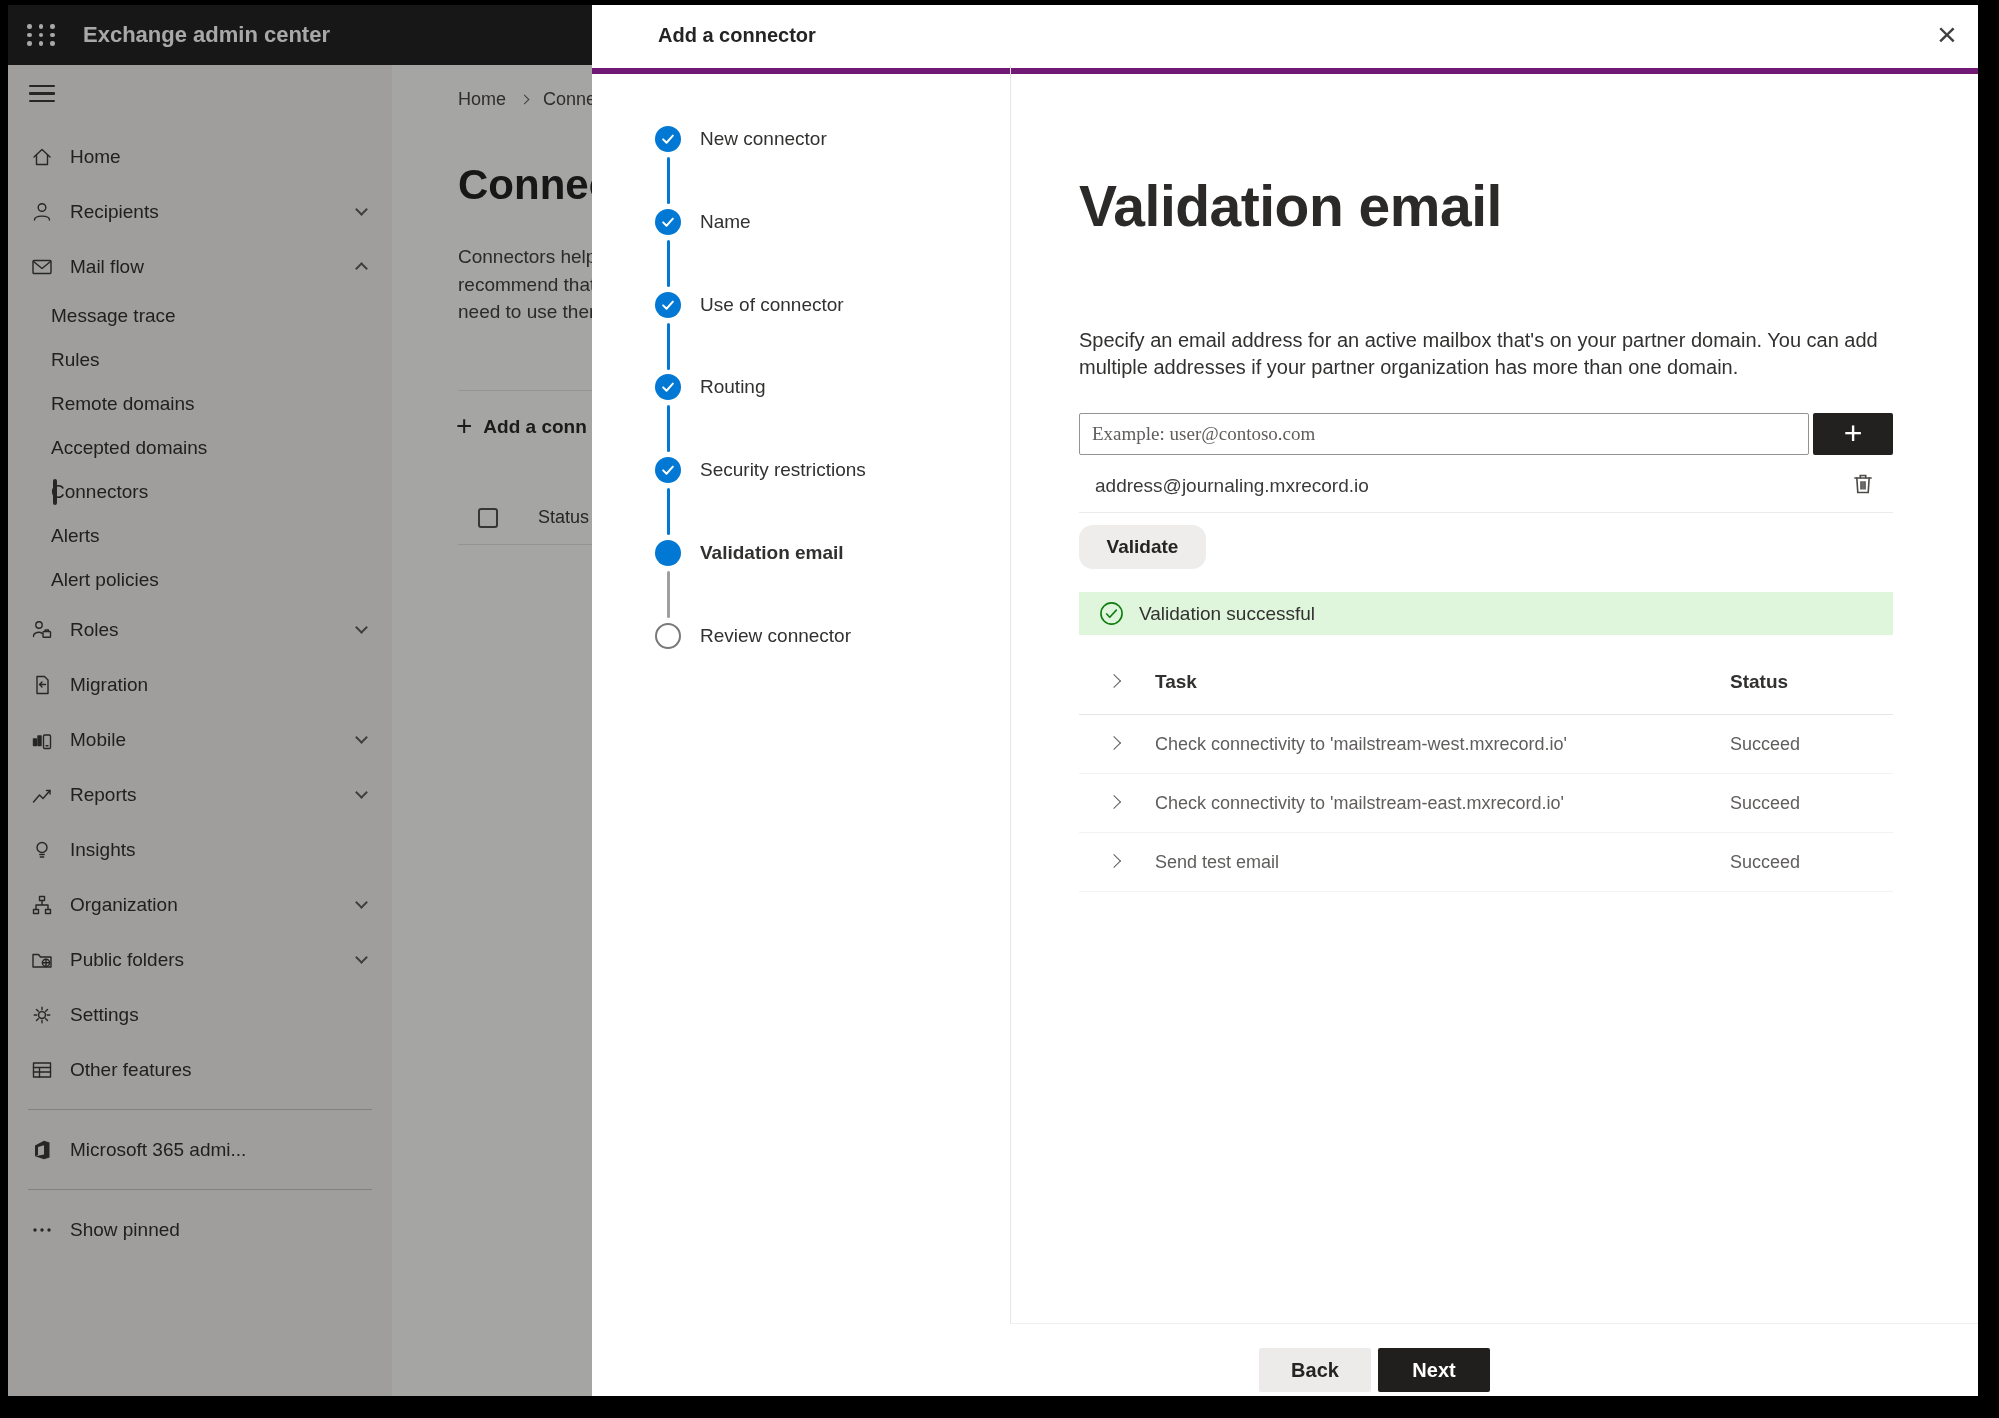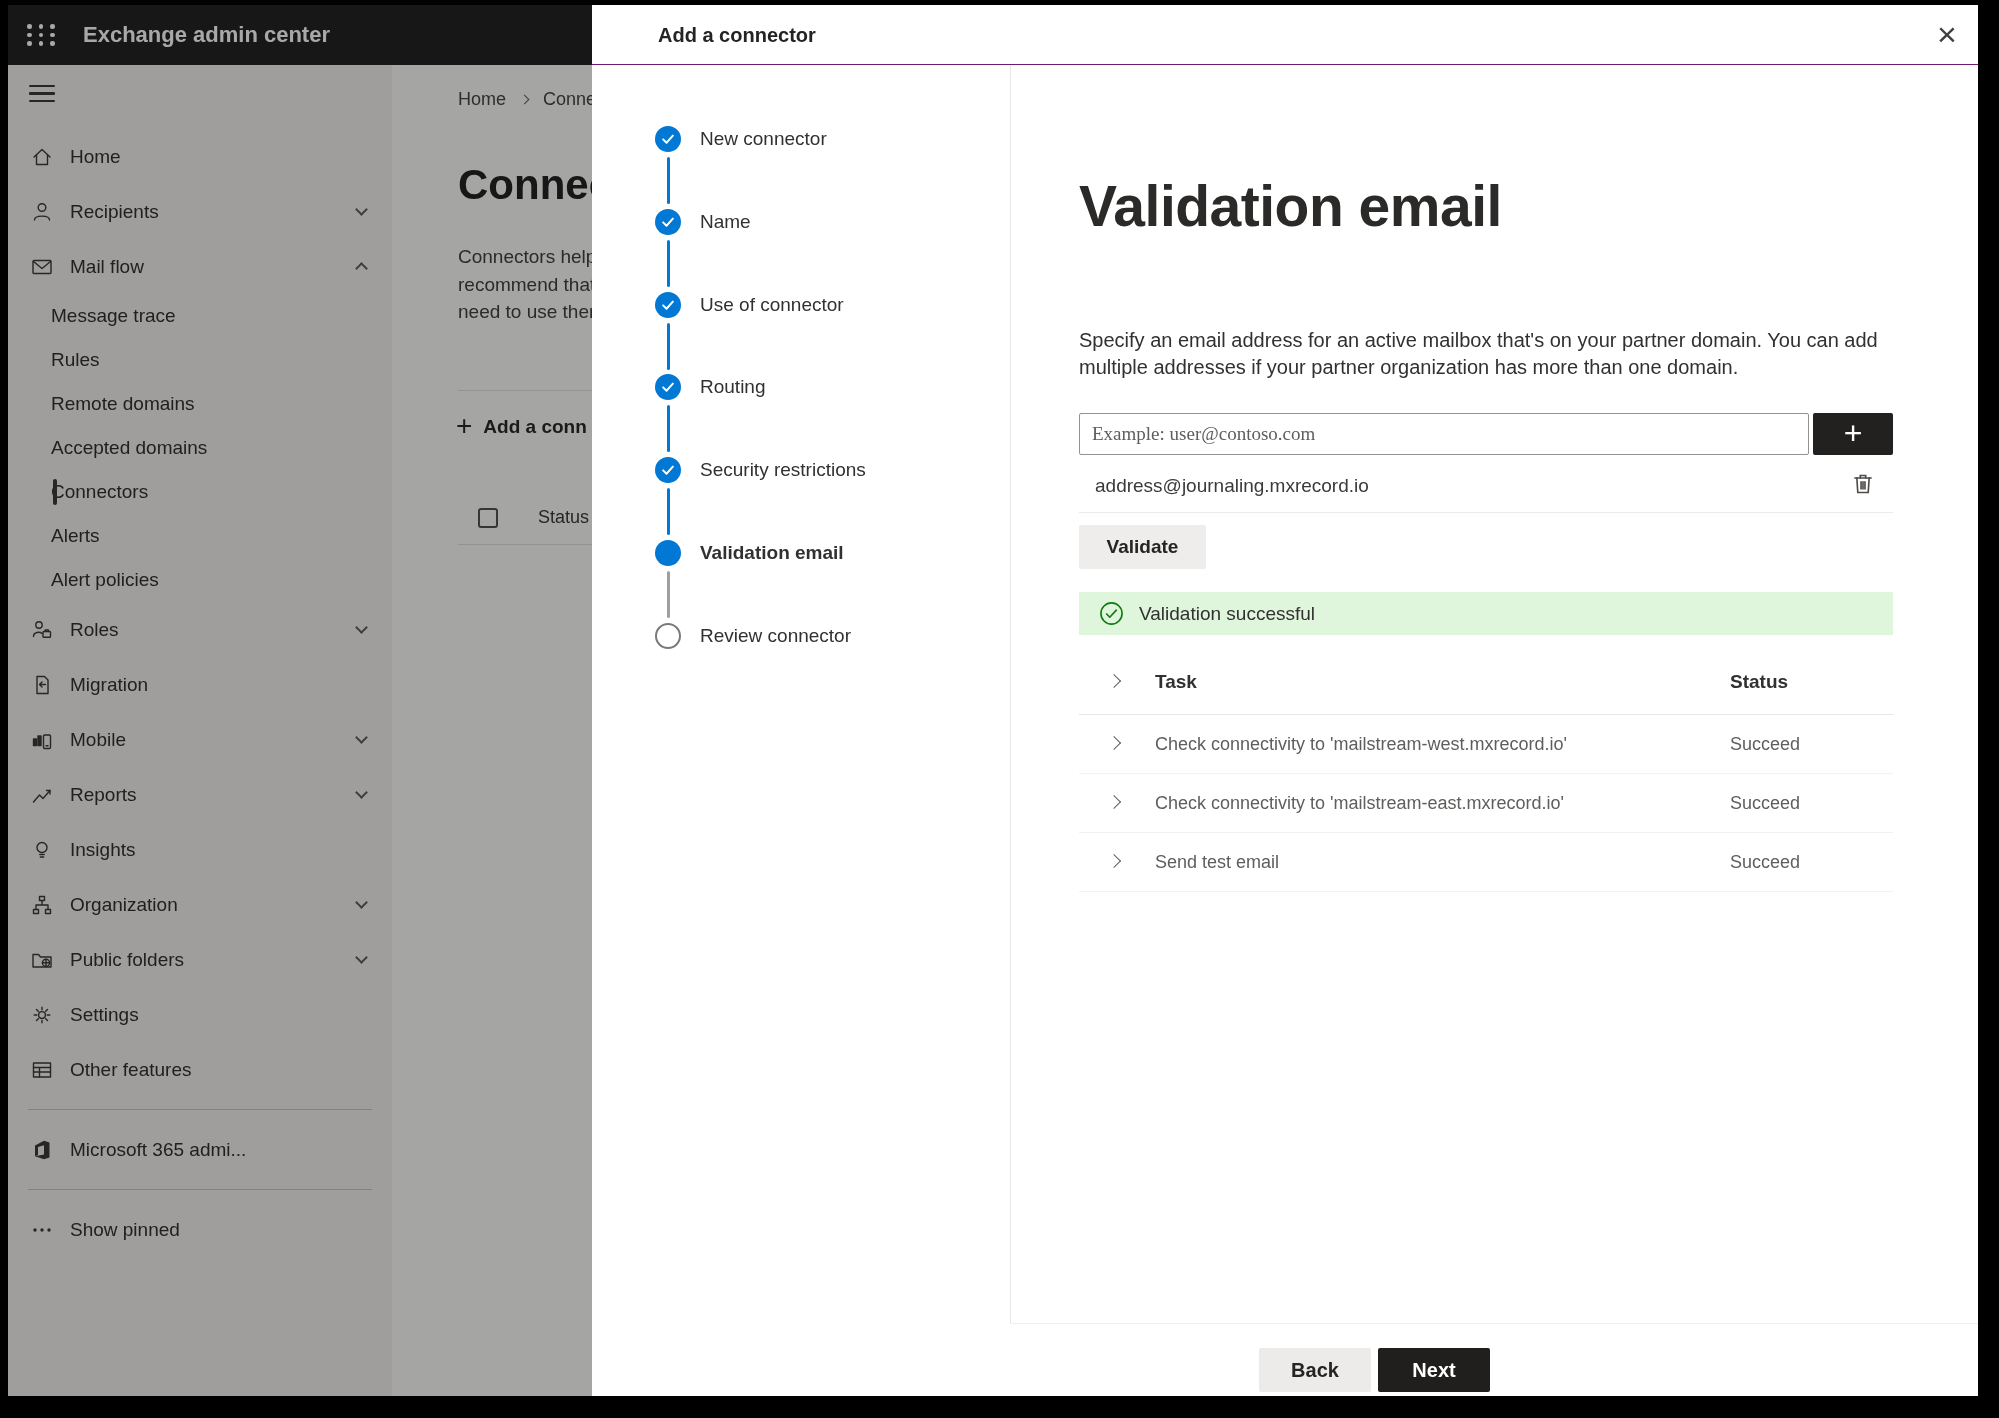--- a/index.html
+++ b/index.html
@@ -53,21 +53,21 @@
   .bg-check { position:absolute; left:86px; top:443px; width:20px; height:20px;
               border:2px solid #55534f; border-radius:3px; background:transparent; cursor:pointer; }
   .bg-status { position:absolute; left:146px; top:442px; font-size:18px; color:#3b3a39; white-space:nowrap; }
   .bg-div2 { position:absolute; left:66px; right:0; top:479px; height:1px; background:#e1dfdd; }
 
   
   .dim { position:absolute; left:0; top:0; width:584px; height:1391px; background:rgba(0,0,0,0.34); z-index:3; }
 
   
   .panel { position:absolute; left:584px; top:0; width:1386px; height:1391px; background:#fff; z-index:4; }
-  .p-header { position:absolute; left:0; top:0; right:0; height:60px; border-bottom:1px solid #701a75; background:#fff;text-align:right; }
+  .p-header { position:absolute; left:0; top:0; right:0; height:69px; border-bottom:6px solid #701a75; background:#fff;text-align:right; }
   .p-title { position:absolute; left:66px; top:0; height:60px; line-height:60px;
              font-size:20px; font-weight:700; color:#242424; white-space:nowrap; }
   .p-close { position:absolute; right:12px; top:10px; width:38px; height:38px; display:flex;
              align-items:center; justify-content:center; font-size:34px; font-weight:300; color:#404040; cursor:pointer; }
   .vdiv { position:absolute; left:418px; top:60px; width:1px; height:1258px; background:#e8e6e4; }
 
   
   .steps { position:absolute; left:0; top:121px; width:418px; list-style:none; }
   .step { position:relative; height:82.8px; }
   .s-circle { position:absolute; left:63px; top:0; width:26px; height:26px; border-radius:50%; }
@@ -89,21 +89,21 @@
              font-family:Liberation Serif, serif; outline:none; }
   .c-input::placeholder { color:#605e5c; opacity:1; }
   .c-plus { position:absolute; left:1221px; top:408px; width:80px; height:42px; background:#222120;
             border-radius:2px; color:#fff; display:flex; align-items:center; justify-content:center;
             font-size:32px; font-weight:200; cursor:pointer; line-height:1; padding-bottom:3px; }
   .c-addr { position:absolute; left:503px; top:466px; height:30px; line-height:30px; font-size:19px; color:#3b3a39; white-space:nowrap; }
   .c-trash { position:absolute; left:1258px; top:466px; width:26px; height:26px; cursor:pointer; }
   .c-trash svg { width:26px; height:26px; display:block; }
   .c-div { position:absolute; left:487px; top:507px; width:814px; height:1px; background:#edebe9; }
   .c-validate { position:absolute; left:487px; top:520px; width:127px; height:44px; background:#efedec;
-                border-radius:2px; display:flex; align-items:center; justify-content:center;
+                border-radius:14px; display:flex; align-items:center; justify-content:center;
                 font-size:19px; font-weight:600; color:#242424; cursor:pointer; }
   .c-banner { position:absolute; left:487px; top:587px; width:814px; height:43px; background:var(--success-bg,#dff6dd);
               display:flex; align-items:center; padding-left:20px; }
   .c-banner .gcheck { width:25px; height:25px; margin-right:15px; flex:none; }
   .c-banner .gcheck svg { width:25px; height:25px; display:block; }
   .c-banner span { font-size:19px; color:#323130; white-space:nowrap; }
 
   
   .c-table { position:absolute; left:487px; top:644px; width:814px; }
   .t-head { position:relative; height:66px; border-bottom:1px solid #e8e6e4; }

